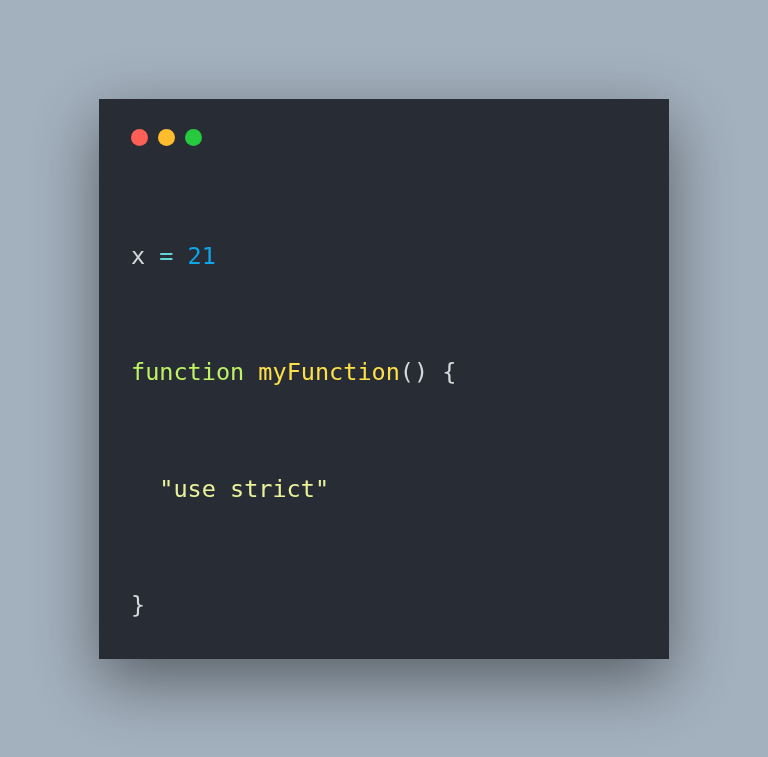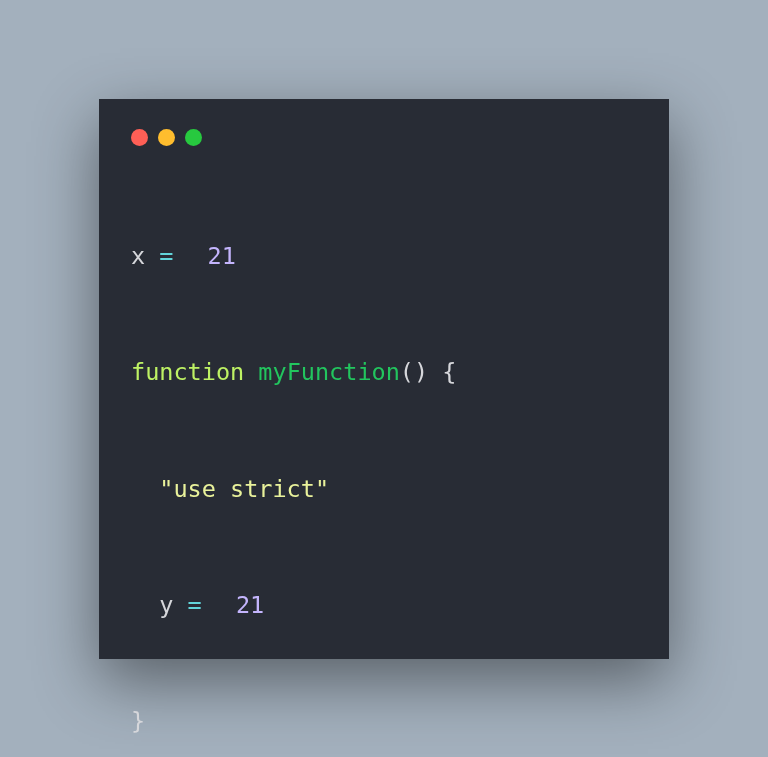--- a/index.html
+++ b/index.html
@@ -36,38 +36,37 @@
       font-size: 23.5px;
       line-height: 1.25;
       white-space: pre;
       color: #d6d7db;
     }
     .code .line { display: block; margin-bottom: 28px; }
     .code .line:last-child { margin-bottom: 0; }
 
     .tok-default  { color: #d6d7db; }
     .tok-operator { color: #62d5da; }
-    .tok-number   { color: #c4b5fd; margin-left: 20px; }
+    .tok-number   { color: #0ea5e9; }
     .tok-keyword  { color: #bef264; }
-    .tok-fname    { color: #22c55e; }
+    .tok-fname    { color: #fde047; }
     .tok-punct    { color: #d6d7db; }
     .tok-string   { color: #e9f29b; }
     .indent { display:inline-block; width: 2ch; }
   </style>
 </head>
 <body>
 
 <div class="window">
   <div class="titlebar-dots">
     <span class="dot red"></span>
     <span class="dot yellow"></span>
     <span class="dot green"></span>
   </div>
 
   <div class="code">
     <span class="line"><span class="tok-default">x</span><span class="tok-operator"> = </span><span class="tok-number">21</span></span>
     <span class="line"><span class="tok-keyword">function</span><span> </span><span class="tok-fname">myFunction</span><span class="tok-punct">() {</span></span>
     <span class="line"><span class="indent"></span><span class="tok-string">"use strict"</span></span>
-    <span class="line"><span class="indent"></span><span class="tok-default">y</span><span class="tok-operator"> = </span><span class="tok-number">21</span></span>
     <span class="line"><span class="tok-punct">}</span></span>
     
   </div>
 </div>
 
 </body></html>

